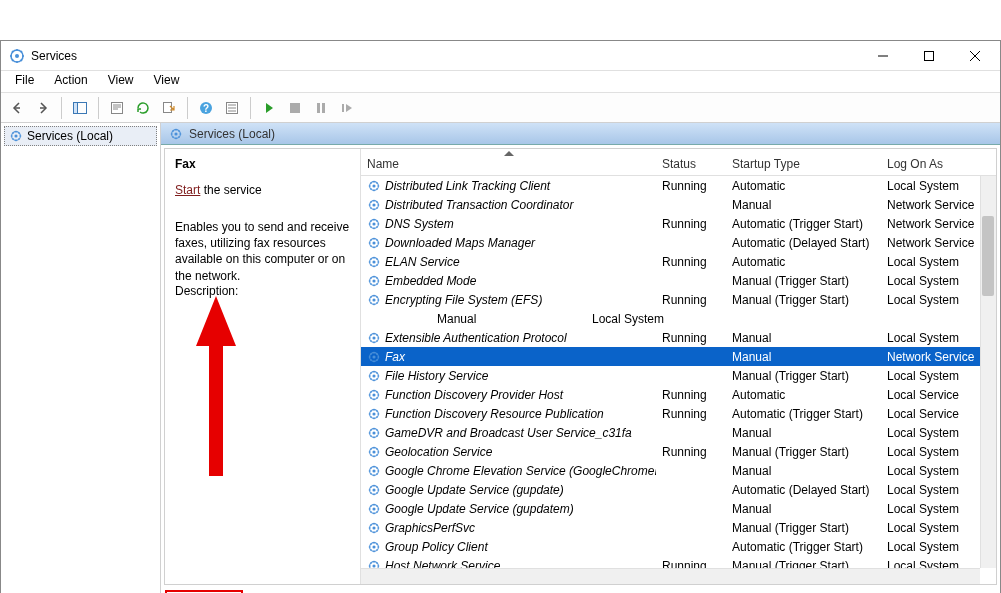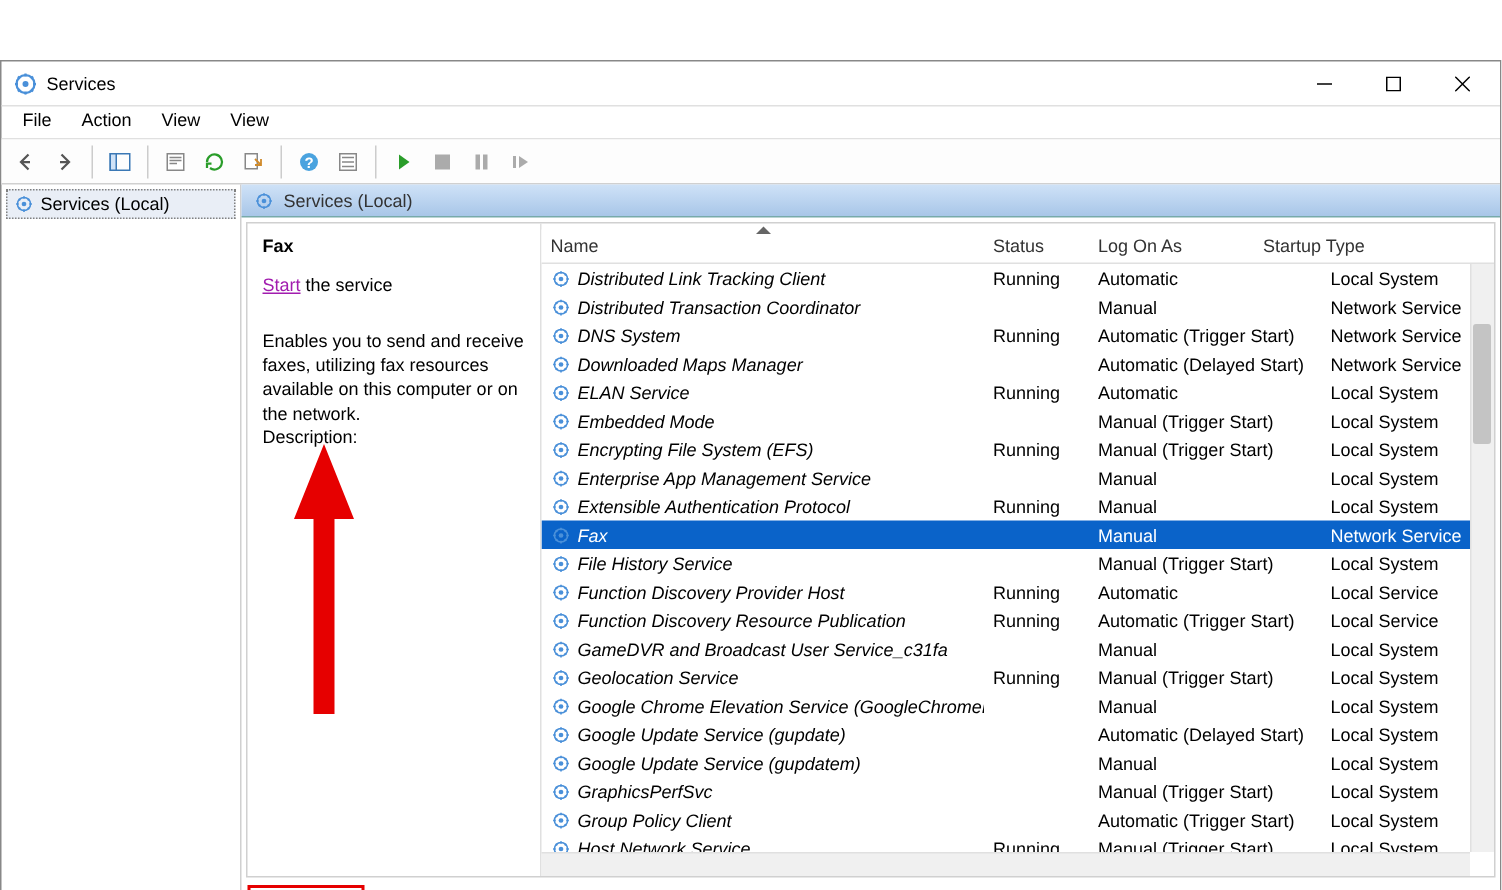--- a/index.html
+++ b/index.html
@@ -16,21 +16,21 @@
   .tbtn { width:24px; height:24px; display:flex; align-items:center; justify-content:center; border:1px solid transparent; border-radius:2px; }
   .body { flex:1; display:flex; min-height:0; }
   .treepane { width:160px; border-right:1px solid #d0d0d0; padding:3px; }
   .treeitem { display:flex; align-items:center; gap:4px; padding:2px 4px; background:#e9eef6; border:1px dotted #808080; }
   .treeitem.sel { background:#e9eef6; }
   .mainpane { flex:1; display:flex; flex-direction:column; min-width:0; }
   .paneheader { height:22px; background:linear-gradient(#cfe2f7,#a8c6e8); color:#333; display:flex; align-items:center; padding:0 8px; gap:6px; border-bottom:1px solid #7aa; font-size:12px; }
   .panebody { flex:1; display:flex; min-height:0; border:1px solid #d0d0d0; margin:3px; }
   .detailpane { width:195px; padding:8px 10px; font-size:12px; }
   .detailpane .sname { font-weight:bold; margin-bottom:12px; }
-  .detailpane a { color:#a21caf; text-decoration:underline; cursor:pointer; }
+  .detailpane a { color:#7f1d1d; text-decoration:underline; cursor:pointer; }
   .listpane { flex:1; display:flex; flex-direction:column; min-width:0; border-left:1px solid #e0e0e0;justify-content:flex-end; }
   .listheader { display:flex; height:23px; border-bottom:1px solid #e0e0e0; margin-top:4px; background:#fff;}
   .colh { padding:4px 6px; border-right:0px solid #e6e6e6; font-size:12px; color:#333; position:relative; }
   .colh.sort::after { content:''; position:absolute; left:50%; top:-2px; transform:translateX(-50%); border-left:5px solid transparent; border-right:5px solid transparent; border-bottom:5px solid #666; }
   .listbody { flex:1; overflow:hidden; position:relative; }
   .row { display:flex; height:19px; align-items:center; font-size:12px; }
   .row.sel { background:#0a63c9; color:#fff; }
   .row.sel .cell { color:#fff; }
   .cell { padding:0 6px; white-space:nowrap; overflow:hidden; text-overflow:ellipsis; }
   .cell.name { display:flex; align-items:center; gap:4px;font-style:italic; }
@@ -195,22 +195,22 @@
           </div>
           <div style="height:22px"></div>
           <div style="line-height:1.35">Enables you to send and receive faxes, utilizing fax resources available on this computer or on the network.</div>
           <div>Description:</div>
         </div>
 
         <div class="listpane">
           <div class="listheader">
             <div class="colh sort c-name">Name</div>
             <div class="colh c-status">Status</div>
+            <div class="colh c-startup">Startup Type</div>
             <div class="colh c-logon">Log On As</div>
-            <div class="colh c-startup">Startup Type</div>
           </div>
           <div class="listbody" id="svc-rows">
 
             <div class="row">
                 <div class="cell name c-name">
                   <svg class="svcicon" viewBox="0 0 16 16">
                     <circle cx="8" cy="8" r="5" fill="none" stroke="#4a90d9" stroke-width="1.2"></circle>
                     <circle cx="8" cy="8" r="1.8" fill="#4a90d9"></circle>
                     <path d="M8 2v2M8 12v2M2 8h2M12 8h2M4 4l1.2 1.2M10.8 10.8L12 12M4 12l1.2-1.2M10.8 5.2L12 4" stroke="#4a90d9" stroke-width="1.2"></path>
                   </svg>
@@ -292,28 +292,20 @@
                     <circle cx="8" cy="8" r="1.8" fill="#4a90d9"></circle>
                     <path d="M8 2v2M8 12v2M2 8h2M12 8h2M4 4l1.2 1.2M10.8 10.8L12 12M4 12l1.2-1.2M10.8 5.2L12 4" stroke="#4a90d9" stroke-width="1.2"></path>
                   </svg>
                   <span>Encrypting File System (EFS)</span>
                 </div>
                 <div class="cell c-status">Running</div>
                 <div class="cell c-startup">Manual (Trigger Start)</div>
                 <div class="cell c-logon">Local System</div>
               </div>
               <div class="row">
-                <div class="cell name c-name">
-                  <svg class="svcicon" viewBox="0 0 16 16">
-                    <circle cx="8" cy="8" r="5" fill="none" stroke="#4a90d9" stroke-width="1.2"></circle>
-                    <circle cx="8" cy="8" r="1.8" fill="#4a90d9"></circle>
-                    <path d="M8 2v2M8 12v2M2 8h2M12 8h2M4 4l1.2 1.2M10.8 10.8L12 12M4 12l1.2-1.2M10.8 5.2L12 4" stroke="#4a90d9" stroke-width="1.2"></path>
-                  </svg>
-                  <span>Enterprise App Management Service</span>
-                </div>
                 <div class="cell c-status"></div>
                 <div class="cell c-startup">Manual</div>
                 <div class="cell c-logon">Local System</div>
               </div>
               <div class="row">
                 <div class="cell name c-name">
                   <svg class="svcicon" viewBox="0 0 16 16">
                     <circle cx="8" cy="8" r="5" fill="none" stroke="#4a90d9" stroke-width="1.2"></circle>
                     <circle cx="8" cy="8" r="1.8" fill="#4a90d9"></circle>
                     <path d="M8 2v2M8 12v2M2 8h2M12 8h2M4 4l1.2 1.2M10.8 10.8L12 12M4 12l1.2-1.2M10.8 5.2L12 4" stroke="#4a90d9" stroke-width="1.2"></path>

